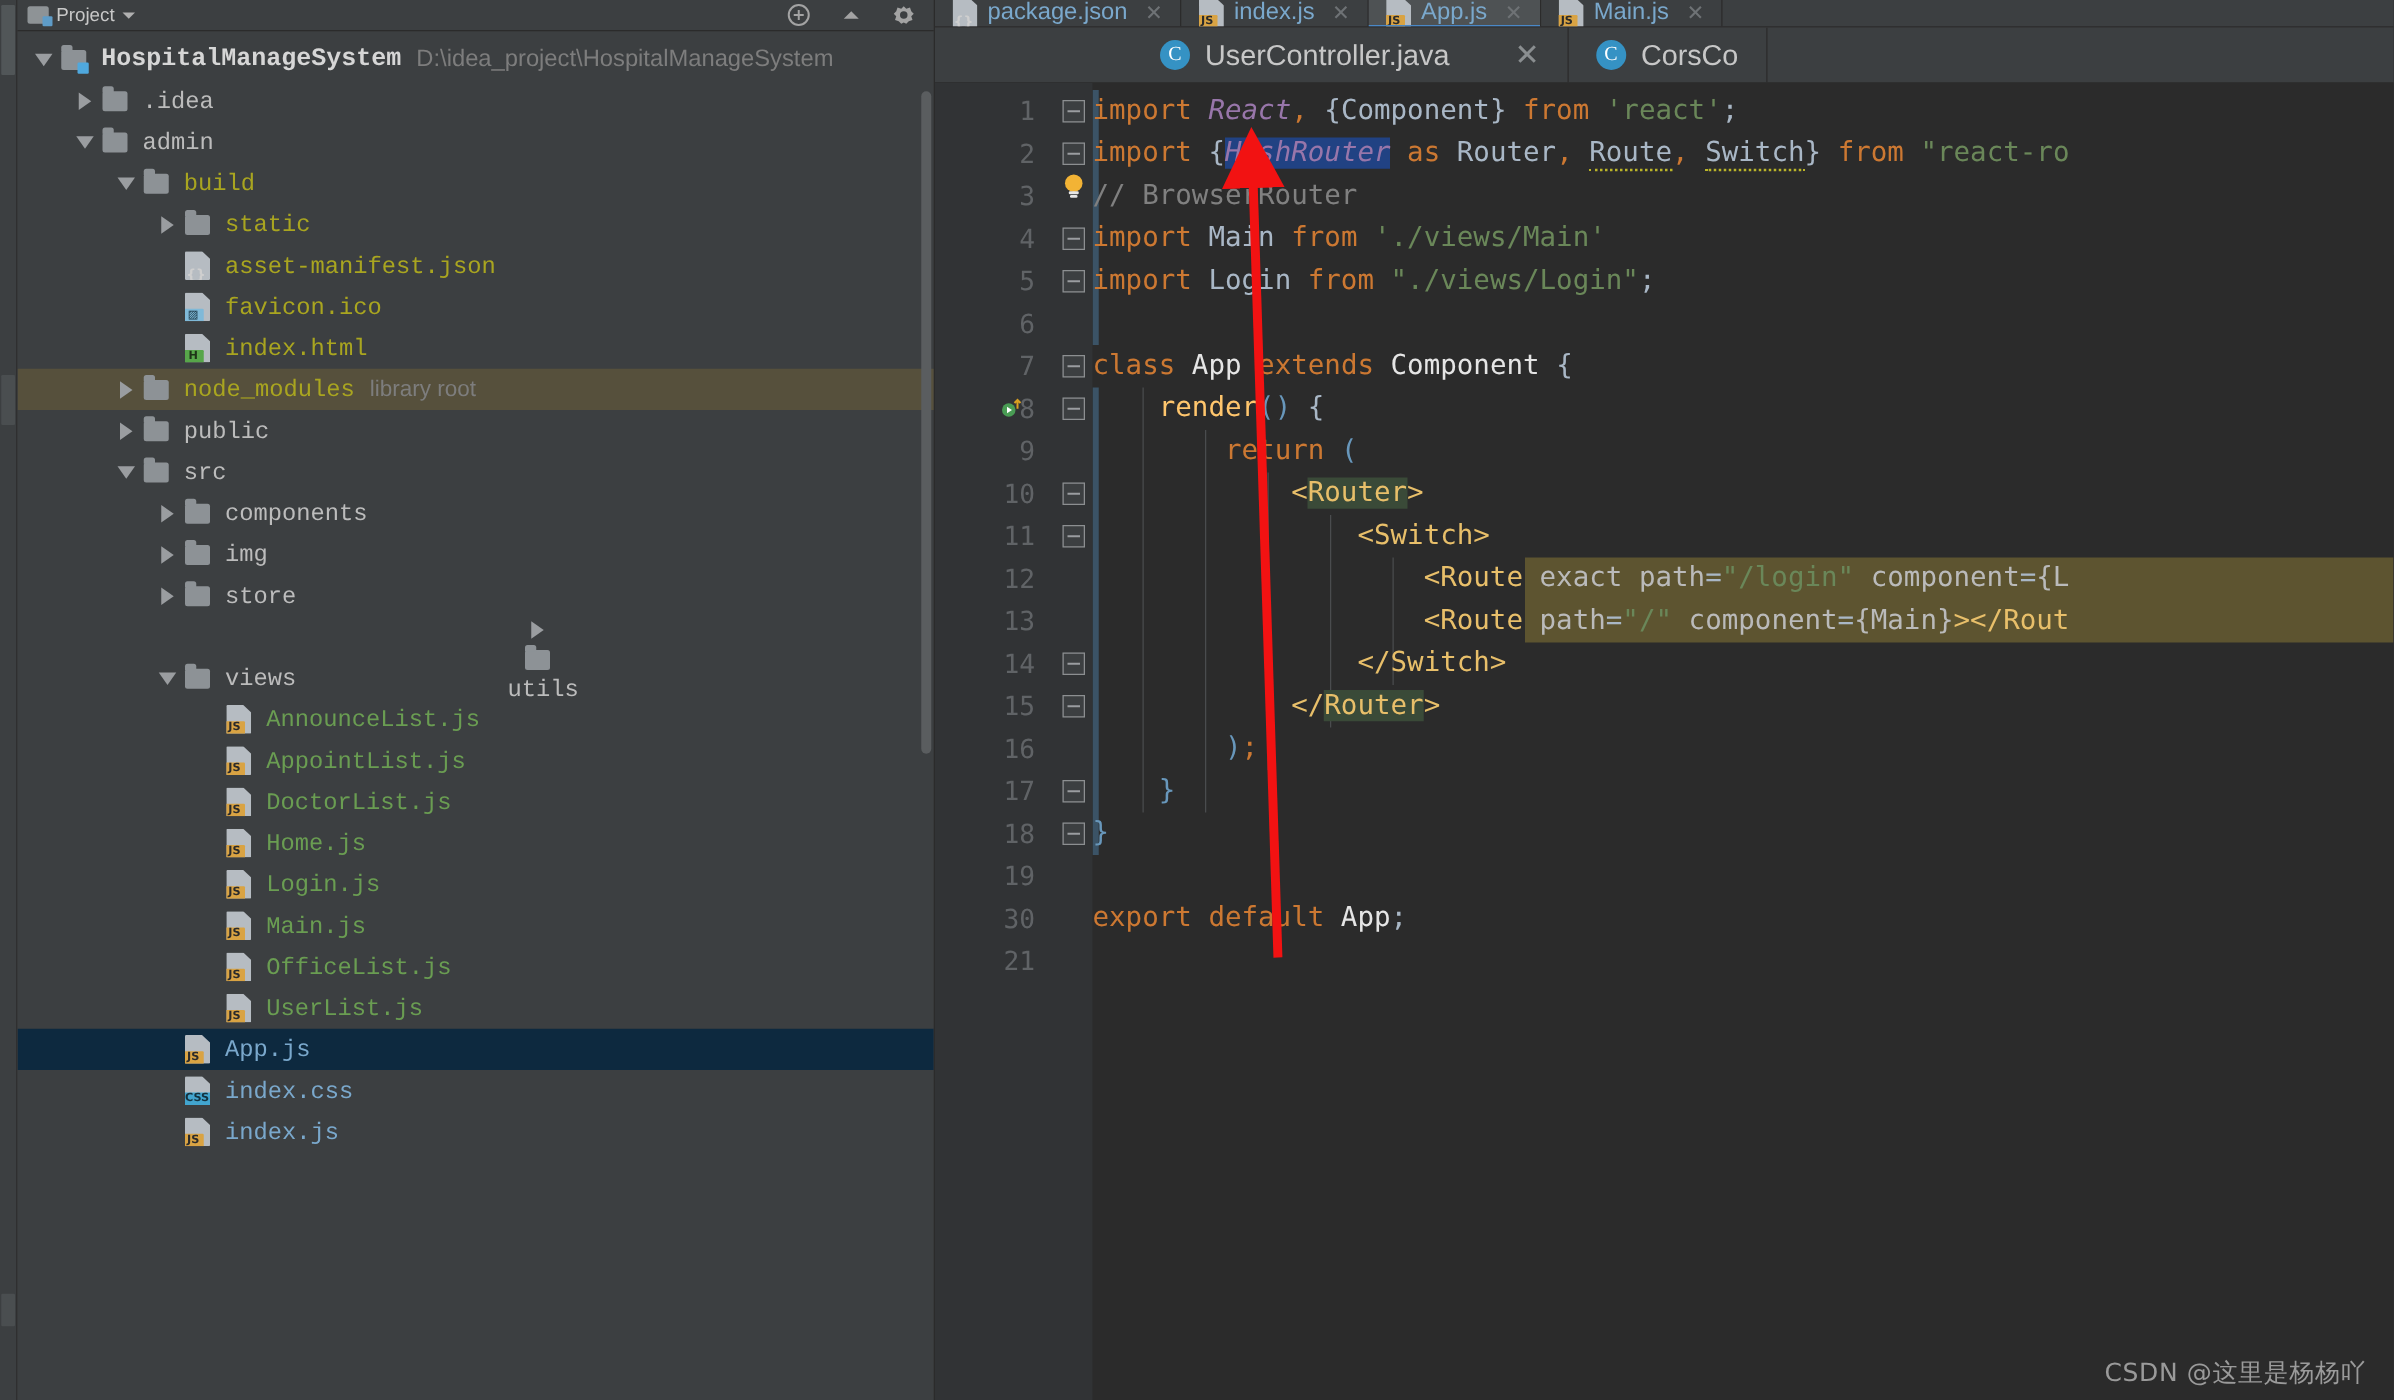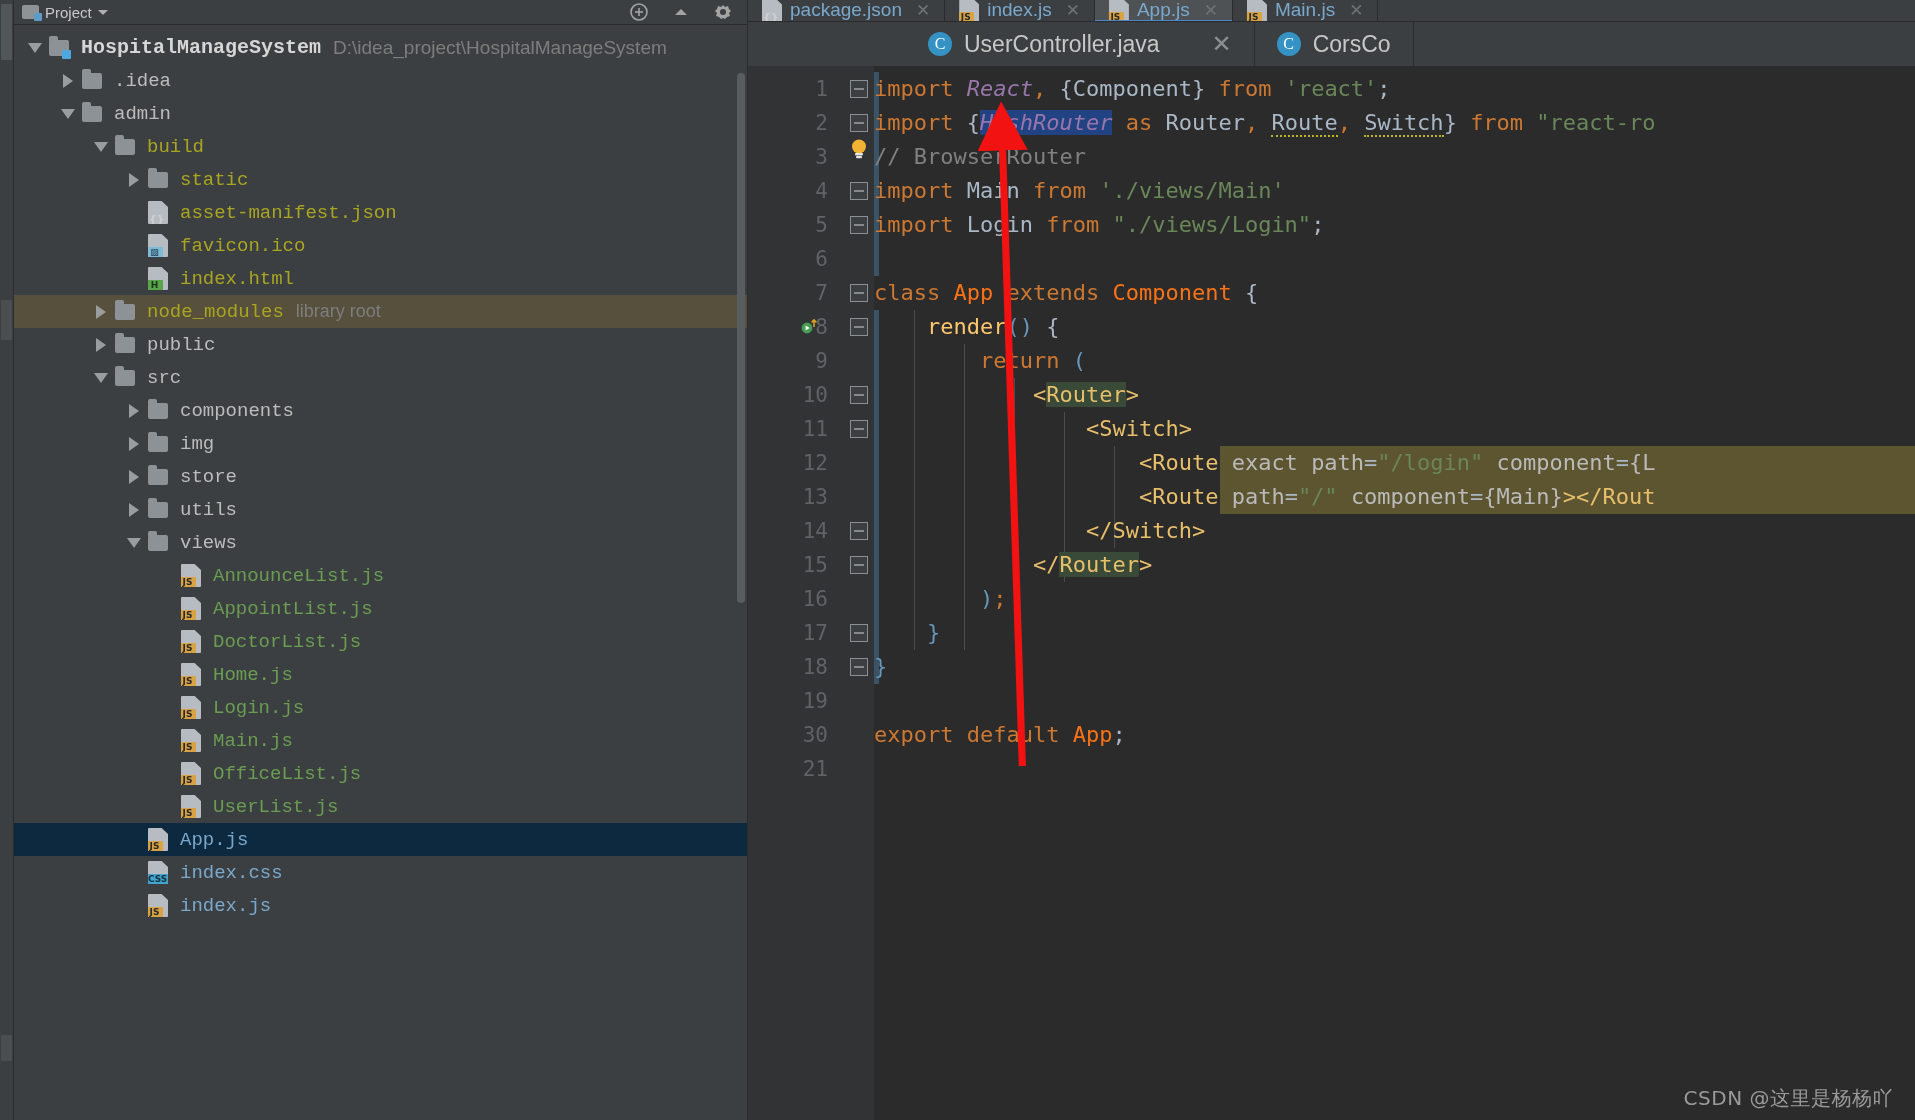--- a/index.html
+++ b/index.html
@@ -190,21 +190,21 @@
     color: #a9b7c6; position: relative;
   }
   .kw   { color: #cc7832; }
   .str  { color: #6a8759; }
   .cmt  { color: #808080; }
   .fn   { color: #ffc66d; }
   .tag  { color: #e8bf6a; }
   .attr { color: #bababa; }
   .num  { color: #6897bb; }
   .blue { color: #9876aa; }
-  .ident-blue { color: #f97316; margin-top: 36px; }
+  .ident-blue { color: #e5e5e5; margin-top: 36px; }
   .sel  { background: #214283; color: #9876aa; font-style: italic; }
   .ital { font-style: italic; }
   .hl-green { background: #3a4a38; }
   .squig {
     border-bottom: 2px dotted #bbb529;
   }
   .lineband {
     position: absolute; left: 0; right: 0; height: 34px;
     background: #5d5430; z-index: 0;
   }
@@ -382,21 +382,21 @@
           </div>
           <div class="row" style="padding-left: 109px;">
             <span class="twisty">
               <i class="tri-r"></i>
             </span>
             <span class="ficon">
               <span class="folder"></span>
             </span>
             <span class="lbl dir">store</span>
           </div>
-          <div class="row" style="padding-left: 109px;">
+          <div class="row" style="padding-left: 109px; flex-direction: column;">
             <span class="twisty">
               <i class="tri-r"></i>
             </span>
             <span class="ficon">
               <span class="folder"></span>
             </span>
             <span class="lbl dir">utils</span>
           </div>
           <div class="row" style="padding-left: 109px;">
             <span class="twisty">

